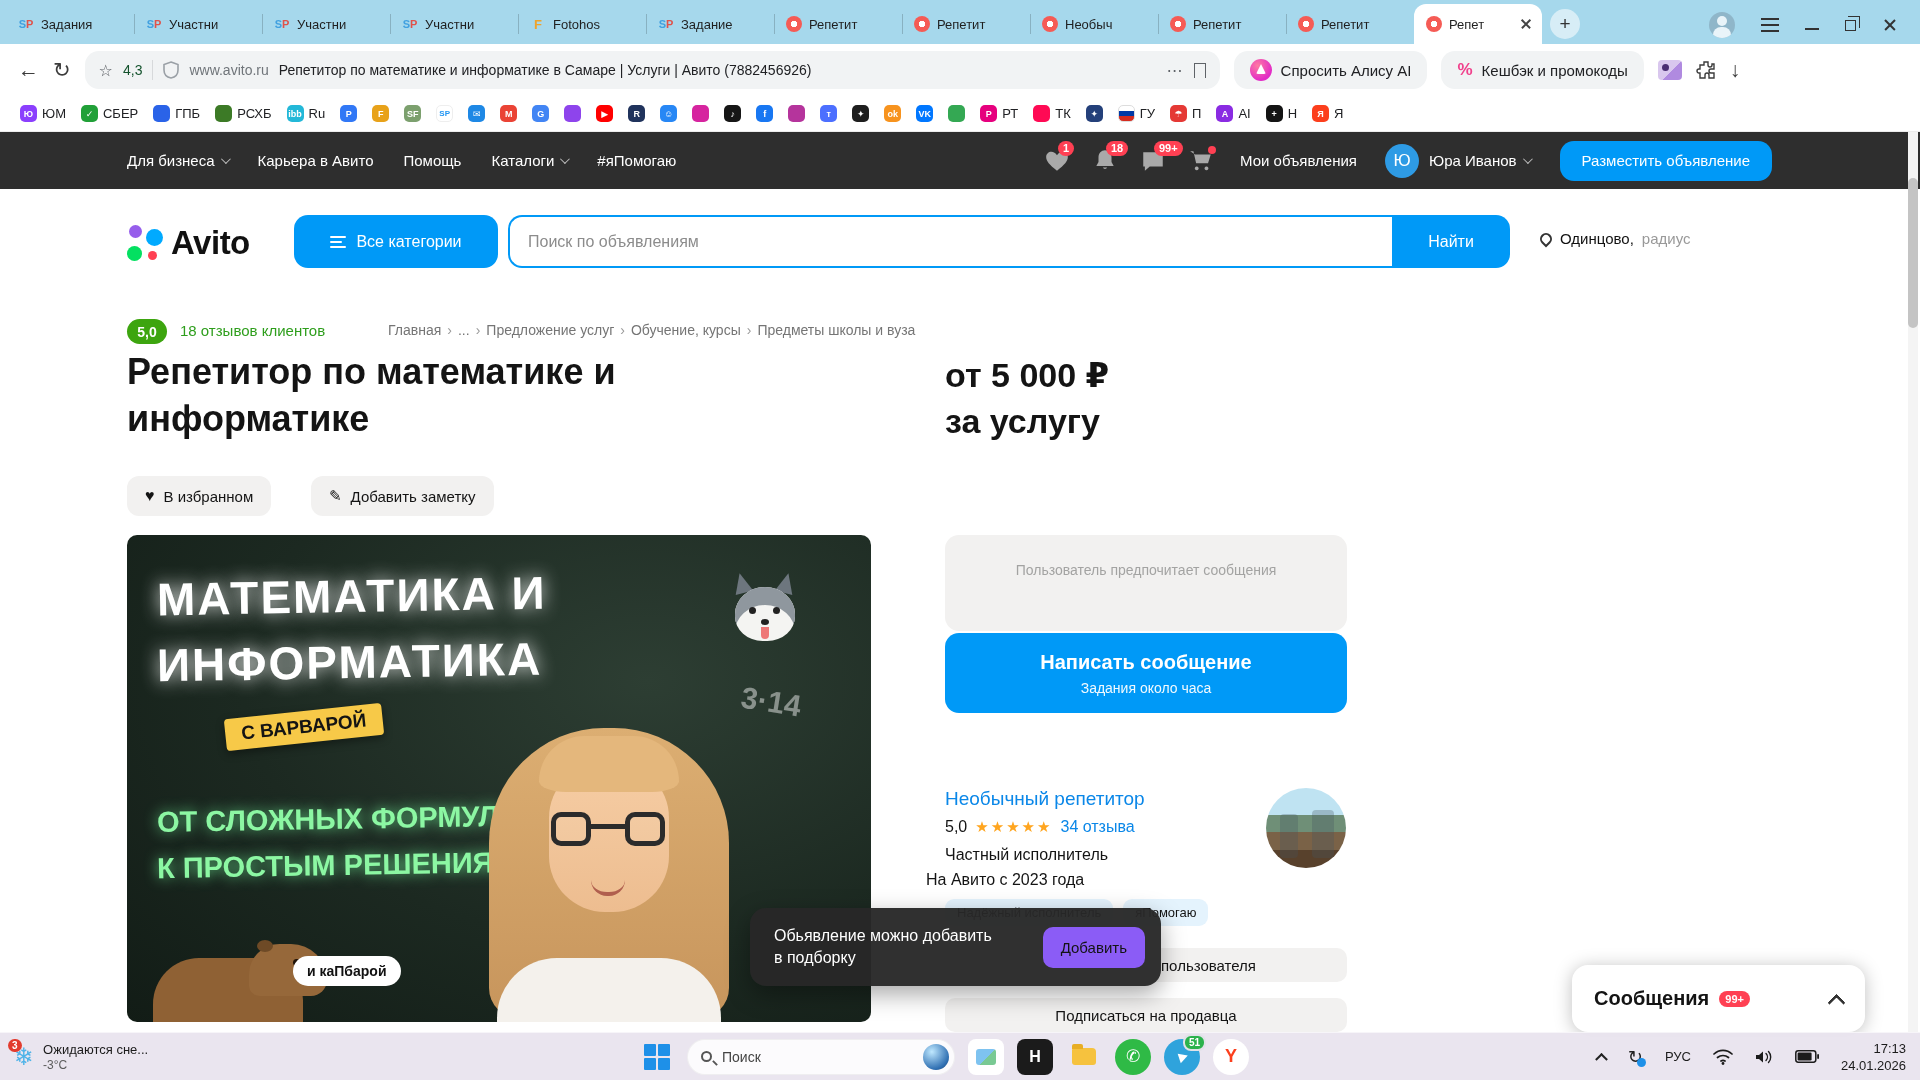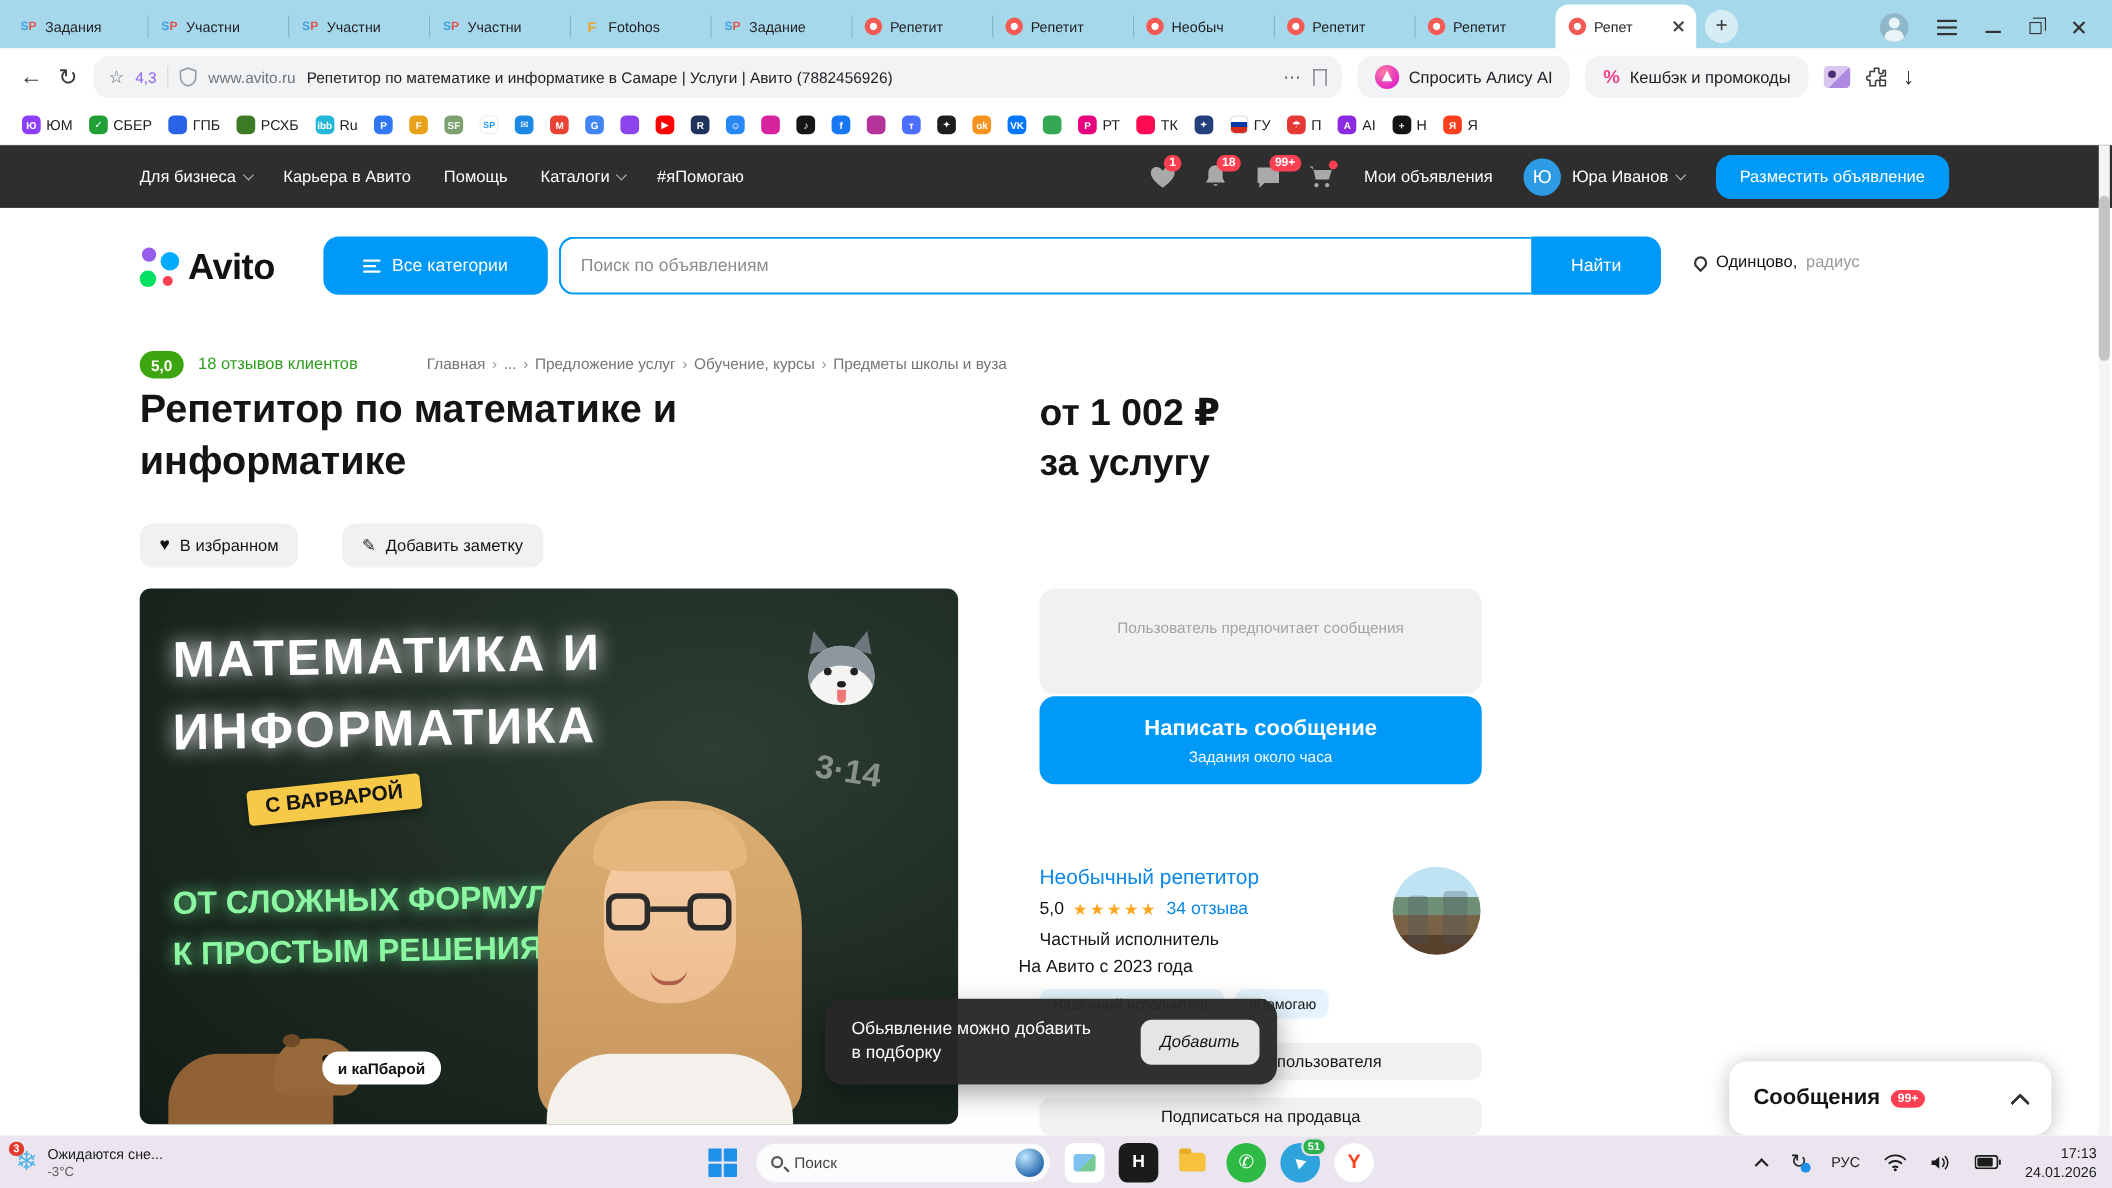--- a/index.html
+++ b/index.html
@@ -33,21 +33,21 @@
   .win-restore{width:11px;height:11px;border:1.6px solid #333;position:relative;}
   .win-restore::before{content:"";position:absolute;left:2px;top:-5px;width:11px;height:11px;border:1.6px solid #333;border-left:none;border-bottom:none;}
   .win-close{width:16px;height:16px;position:relative;}
   .win-close::before,.win-close::after{content:"";position:absolute;left:1px;top:7px;width:14px;height:1.8px;background:#333;}
   .win-close::before{transform:rotate(45deg);} .win-close::after{transform:rotate(-45deg);}
 
   
   .addrbar{position:absolute;left:0;top:44px;width:1920px;height:52px;background:#fff;display:flex;align-items:center;gap:14px;padding:0 18px;}
   .nav-glyph{font-size:21px;color:#3c3c3c;cursor:pointer;}
   .omnibox{width:1135px;height:38px;background:#F1F3F4;border-radius:14px;display:flex;align-items:center;gap:10px;padding:0 14px;}
-  .omni-star{font-size:16px;color:#5F6368;} .omni-rating{font-size:14px;color:#8b5cf6;}
+  .omni-star{font-size:16px;color:#5F6368;} .omni-rating{font-size:14px;color:#14532d;}
   .omni-sep{width:1px;height:20px;background:#d7d9db;}
   .omni-url{font-size:14px;color:#70757a;}
   .omni-title{font-size:14px;color:#202124;white-space:nowrap;overflow:hidden;flex:1;}
   .omni-more{font-size:16px;color:#5F6368;letter-spacing:1px;}
   .flag-ico{width:12px;height:15px;border:1.6px solid #5F6368;border-bottom:none;position:relative;}
   .flag-ico::after{content:"";position:absolute;left:-1px;bottom:-5px;border:5px solid #5F6368;border-top:none;border-left:5px solid transparent;border-right:5px solid transparent;border-bottom:5px solid transparent;top:auto;}
   .chip{height:38px;background:#F1F3F4;border-radius:14px;display:flex;align-items:center;gap:9px;padding:0 16px;font-size:15px;color:#202124;cursor:pointer;white-space:nowrap;}
   .alice-ico{width:22px;height:22px;border-radius:50%;background:radial-gradient(circle at 35% 30%,#ff7aa2,#E22CC6 70%);position:relative;}
   .alice-ico::after{content:"";position:absolute;left:6px;top:5px;width:0;height:0;border-left:5px solid transparent;border-right:5px solid transparent;border-bottom:10px solid #fff;border-radius:2px;}
   .pct{color:#F0418C;font-weight:700;font-size:17px;}
@@ -170,21 +170,21 @@
   .savatar{position:absolute;left:1266px;top:788px;width:80px;height:80px;border-radius:50%;overflow:hidden;cursor:pointer;
     background:linear-gradient(#bfe3f2 0 34%, #6f8f77 34% 55%, #7a6247 55% 78%, #58412c 78%);}
   .savatar::before{content:"";position:absolute;left:14px;top:26px;width:18px;height:44px;background:#45566048;border-radius:4px;}
   .savatar::after{content:"";position:absolute;right:12px;top:22px;width:22px;height:48px;background:#4556604d;border-radius:4px;}
   .srow{position:absolute;left:945px;width:402px;height:34px;background:#F2F1F0;border-radius:10px;font-size:15px;color:#141414;display:flex;align-items:center;cursor:pointer;}
   .srow1{top:948px;padding-left:216px;} .srow2{top:998px;justify-content:center;}
 
   
   .toast{position:absolute;left:750px;top:908px;width:411px;height:78px;background:rgba(40,40,40,.96);border-radius:16px;display:flex;align-items:center;padding:0 16px 0 24px;box-shadow:0 8px 24px rgba(0,0,0,.35);z-index:5;}
   .toast-text{flex:1;font-size:16px;color:#fff;line-height:22px;}
-  .toast-btn{background:#e5e5e5;color:#141414;border:none;border-radius:10px;font-size:15px;padding:12px 18px;cursor:pointer;font-style:italic;}
+  .toast-btn{background:#8b5cf6;color:#141414;border:none;border-radius:10px;font-size:15px;padding:12px 18px;cursor:pointer;}
 
   
   .msgs{position:absolute;left:1572px;top:965px;width:293px;height:67px;background:#fff;border-radius:16px;box-shadow:0 2px 18px rgba(0,0,0,.25);display:flex;align-items:center;padding:0 22px;gap:10px;z-index:6;cursor:pointer;}
   .msgs .mtitle{font-size:20px;font-weight:700;color:#141414;}
   .msgs .mbadge{background:#FF4053;color:#fff;font-size:11px;font-weight:700;border-radius:9px;padding:2px 6px;}
   .msgs .mchev{margin-left:auto;width:13px;height:13px;border-left:3px solid #333;border-top:3px solid #333;transform:rotate(45deg) translate(3px,3px);border-radius:2px;}
 
   
   .sbtrack{position:absolute;right:2px;top:132px;width:10px;height:900px;background:#F4F4F4;}
   .sbthumb{position:absolute;right:2px;top:178px;width:10px;height:150px;background:#C4C4C4;border-radius:6px;cursor:pointer;}
@@ -605,21 +605,21 @@
 
   <span>Главная</span>
       <span>...</span>
       <span>Предложение услуг</span>
       <span>Обучение, курсы</span>
       <span>Предметы школы и вуза</span>
     </div>
 
   <h1 class="h1title">Репетитор по математике и информатике</h1>
   <div class="price">
-    <div>от 1 002 ₽</div>
+    <div>от 5 000 ₽</div>
     <div>за услугу</div>
   </div>
   <button class="actbtn favb">
     <span class="heart-g">♥</span>
     <span>В избранном</span>
   </button>
   <button class="actbtn noteb">
     <span class="pen-g">✎</span>
     <span>Добавить заметку</span>
   </button>

